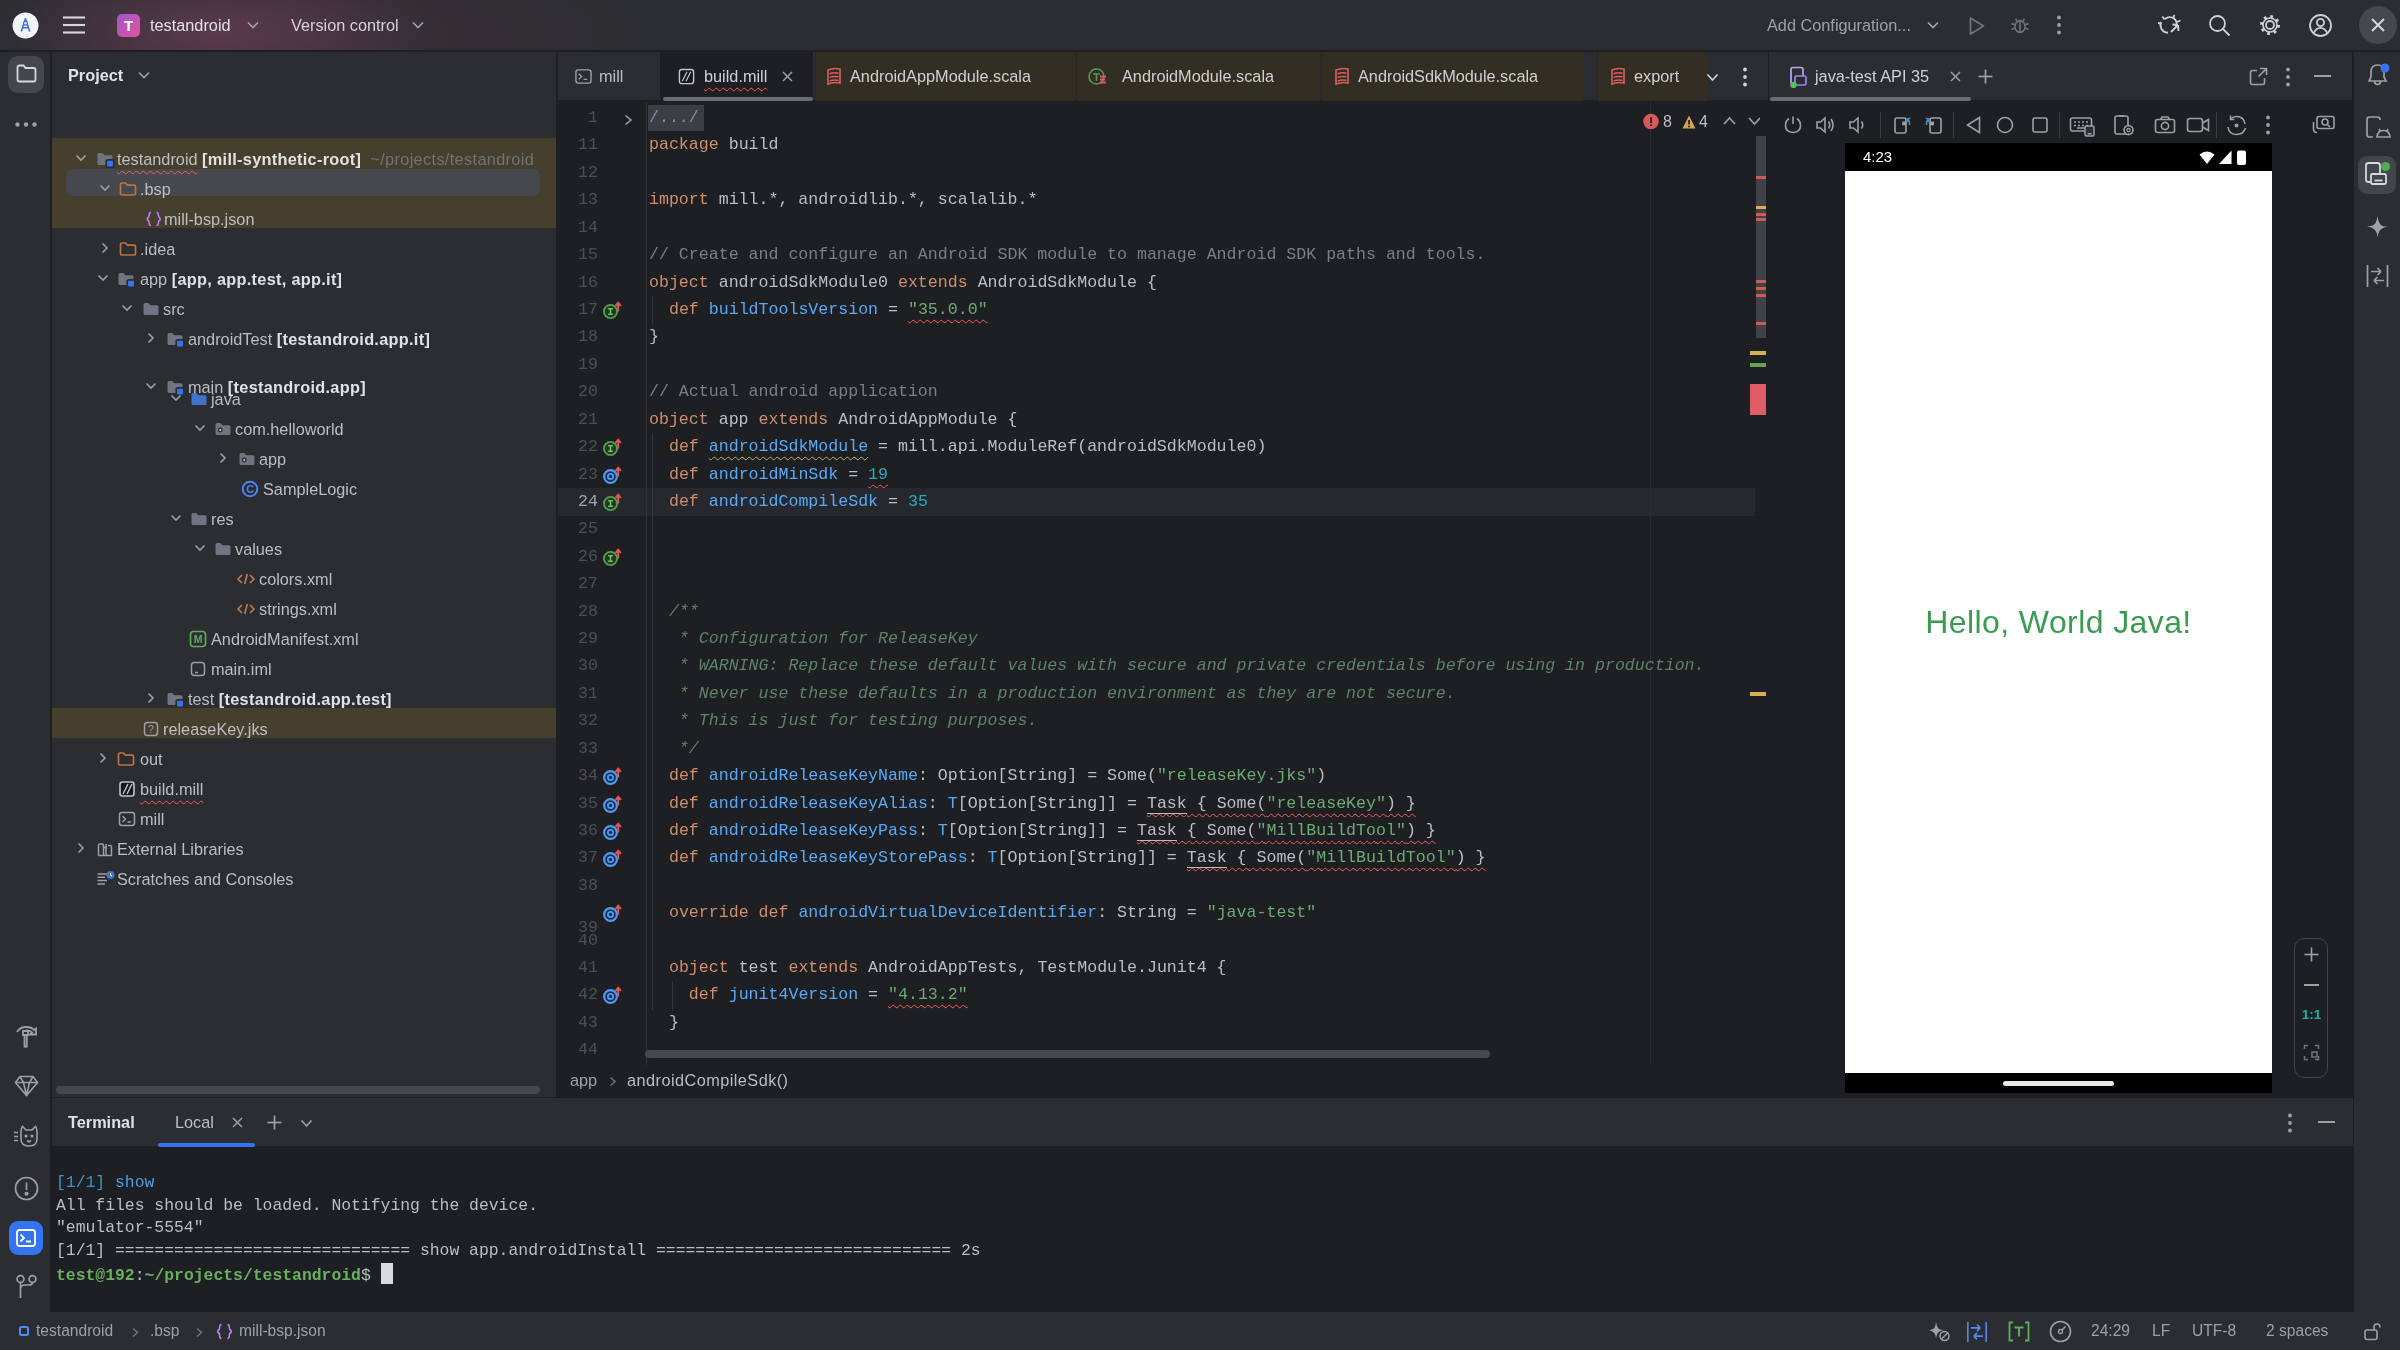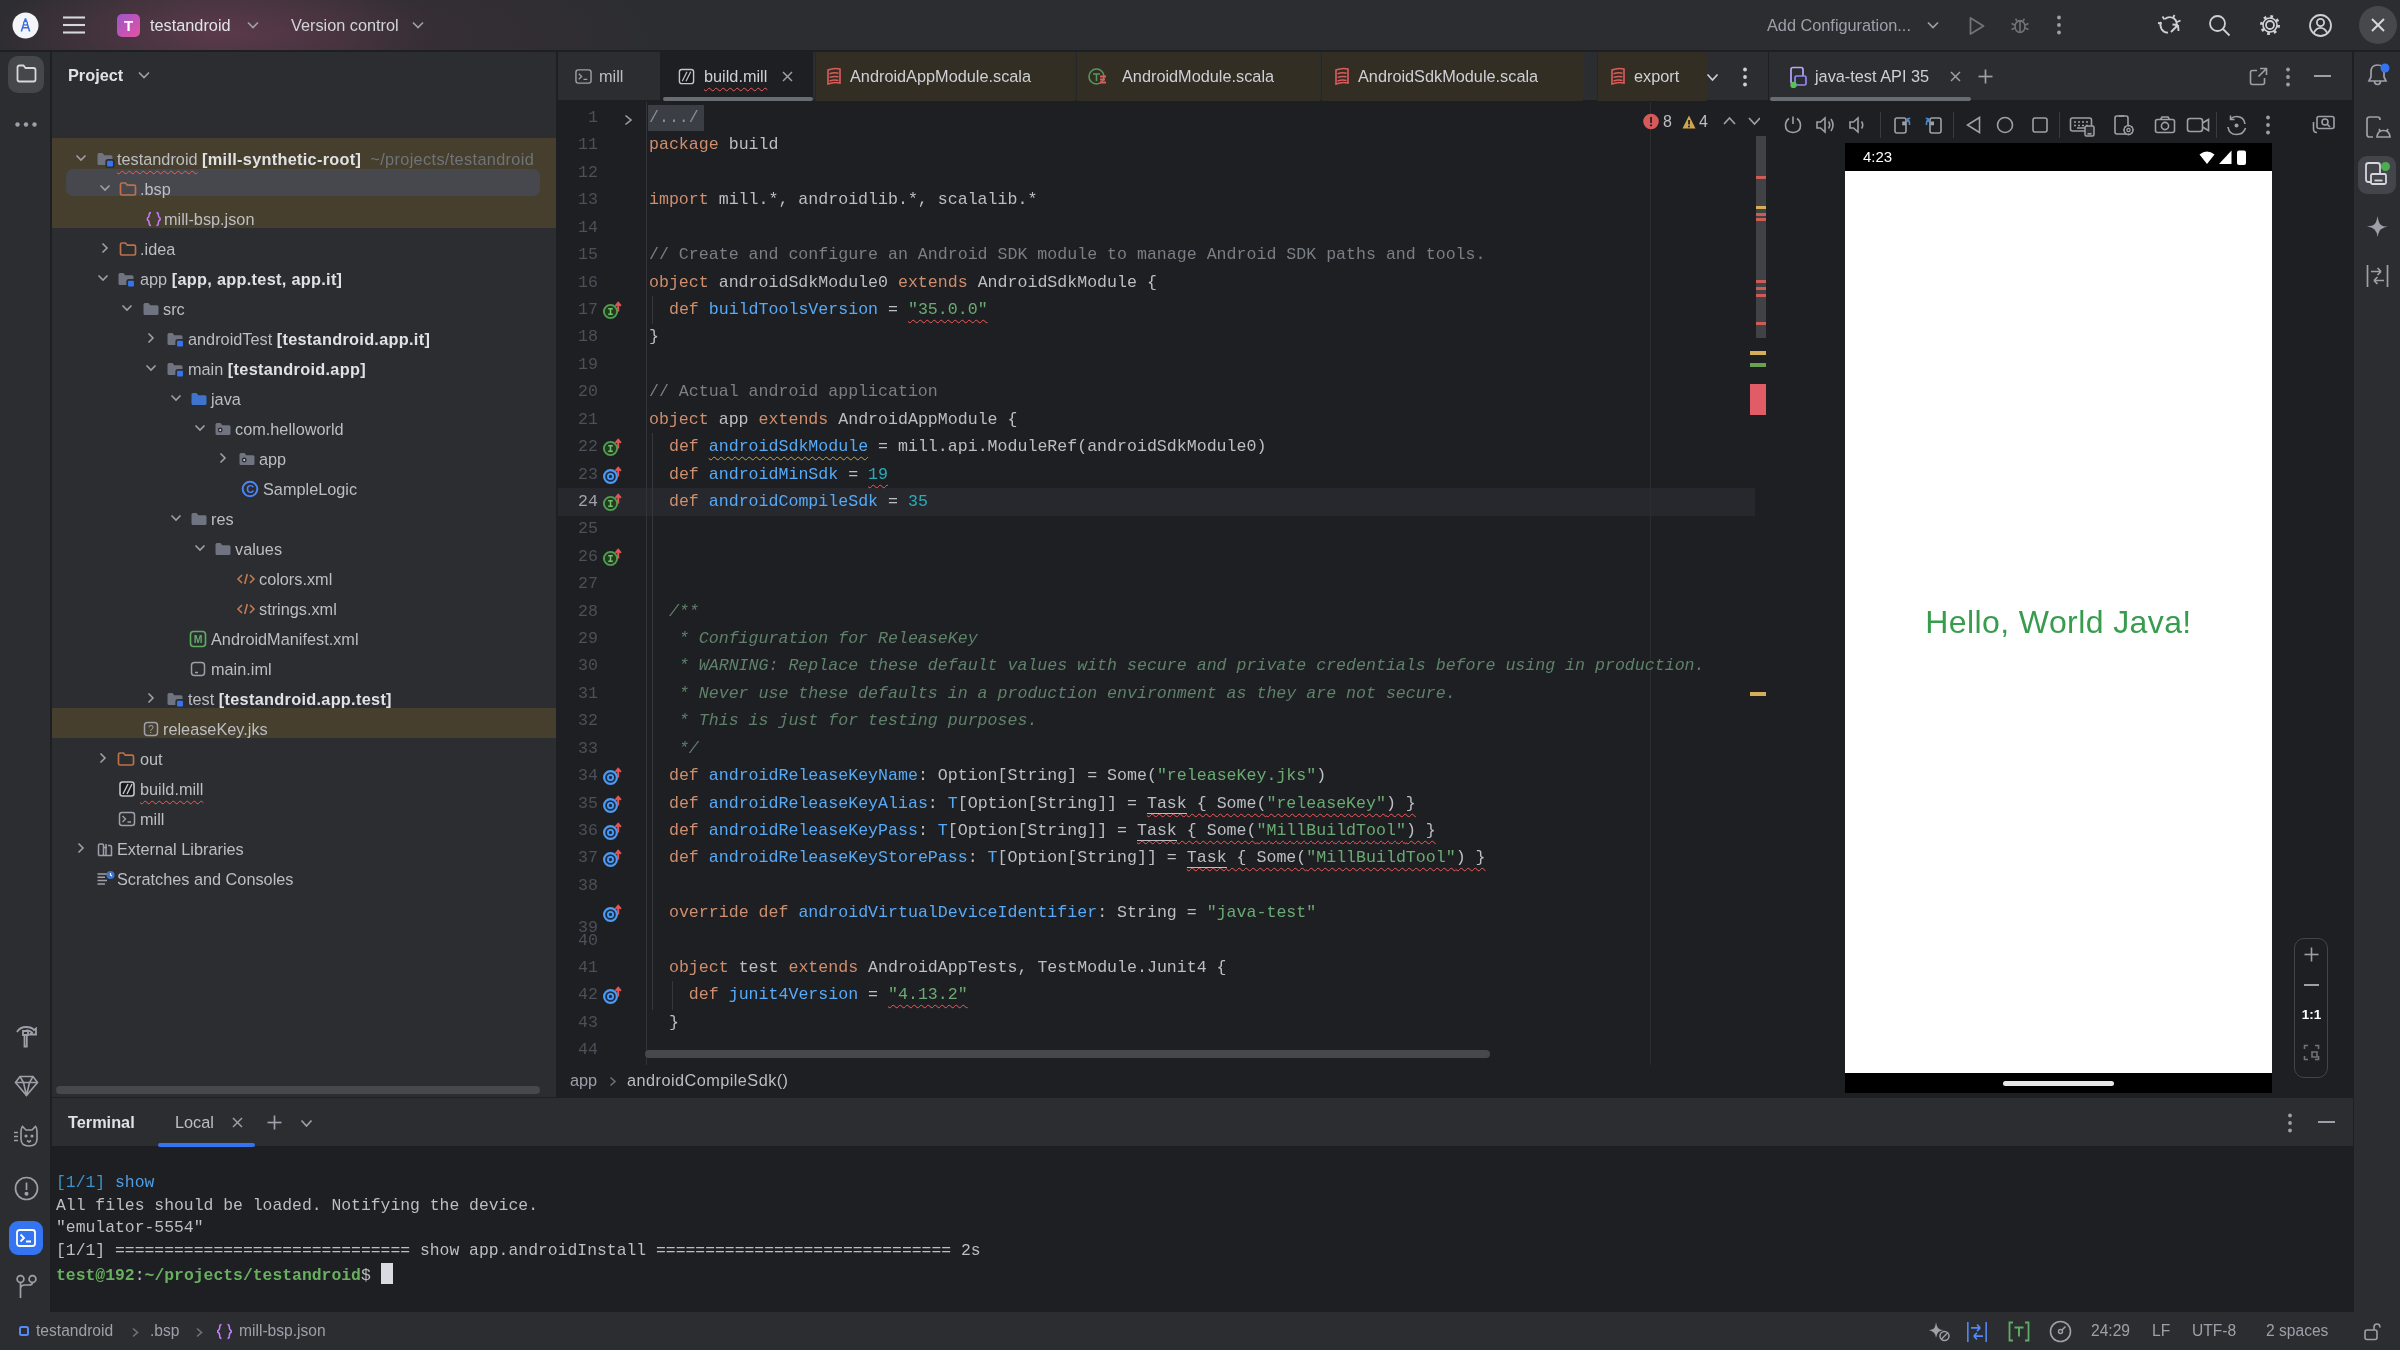--- a/index.html
+++ b/index.html
@@ -310,21 +310,21 @@
             <path d="M1.5 1.5 L6 6 L1.5 10.5" stroke="#9da0a8" stroke-width="1.6" fill="none"></path>
           </svg>
           <span class="ticon" style="left:114px">
             <svg width="20" height="18" viewBox="0 0 20 18">
               <path d="M1.5 4.5 Q1.5 3 3 3 L6.5 3 L8.3 5.2 L15 5.2 Q16.5 5.2 16.5 6.7 L16.5 13.5 Q16.5 15 15 15 L3 15 Q1.5 15 1.5 13.5 Z" fill="#6f7480"></path>
               <rect x="10.2" y="9.8" width="7.6" height="7.6" rx="1.8" fill="#3574f0" stroke="#2b2d30" stroke-width="1.7"></rect>
             </svg>
           </span>
           <span class="lbl" style="left:136px">androidTest <span class="bold">[testandroid.app.it]</span></span>
         </div>
-<div class="trow" style="top:266px">
+<div class="trow" style="top:284px">
           <svg class="tchev" style="left:93px" width="12" height="8" viewBox="0 0 12 8">
             <path d="M1.5 1.5 L6 6 L10.5 1.5" stroke="#9da0a8" stroke-width="1.6" fill="none"></path>
           </svg>
           <span class="ticon" style="left:114px">
             <svg width="20" height="18" viewBox="0 0 20 18">
               <path d="M1.5 4.5 Q1.5 3 3 3 L6.5 3 L8.3 5.2 L15 5.2 Q16.5 5.2 16.5 6.7 L16.5 13.5 Q16.5 15 15 15 L3 15 Q1.5 15 1.5 13.5 Z" fill="#6f7480"></path>
               <rect x="10.2" y="9.8" width="7.6" height="7.6" rx="1.8" fill="#3574f0" stroke="#2b2d30" stroke-width="1.7"></rect>
             </svg>
           </span>
           <span class="lbl" style="left:136px">main <span class="bold">[testandroid.app]</span></span>
@@ -872,21 +872,21 @@
 <div class="abs" style="left:234px;top:1029px;width:111px;height:5px;border-radius:3px;background:#e8e8e8;"></div>
 <div class="abs" style="left:76px;top:552px;width:427px;text-align:center;font-size:32px;letter-spacing:0.4px;color:#389c4e;">Hello, World Java!</div>
 <div class="abs" style="left:525px;top:886px;width:34px;height:140px;border:1px solid #43454a;border-radius:10px;">
 <svg class="abs" style="left:9px;top:8px" width="15" height="15" viewBox="0 0 15 15">
           <g stroke="#9da0a8" stroke-width="1.6">
             <line x1="7.5" y1="0.5" x2="7.5" y2="14.5"></line>
             <line x1="0.5" y1="7.5" x2="14.5" y2="7.5"></line>
           </g>
         </svg>
 <div class="abs" style="left:9px;top:45px;width:15px;height:1.8px;background:#9da0a8;"></div>
-<div class="abs" style="left:0;top:68px;width:33px;text-align:center;font-size:13.5px;font-weight:bold;color:#ffffff;">1:1</div>
+<div class="abs" style="left:0;top:68px;width:33px;text-align:center;font-size:13.5px;font-weight:bold;color:#14b8a6;">1:1</div>
 <svg class="abs" style="left:8px;top:105px" width="17" height="17" viewBox="0 0 17 17">
           <g fill="none" stroke="#6f737a" stroke-width="1.6">
             <path d="M1.5 5 L1.5 1.5 L5 1.5 M12 1.5 L15.5 1.5 L15.5 5 M15.5 12 L15.5 15.5 L12 15.5 M5 15.5 L1.5 15.5 L1.5 12"></path>
             <path d="M9 8 L14 8 L14 13 L9 13 Z"></path>
           </g>
         </svg>
 </div>
   </div>
   <div id="rightstrip">
 <svg class="abs" style="left:11px;top:11px" width="25" height="26" viewBox="0 0 25 26">

